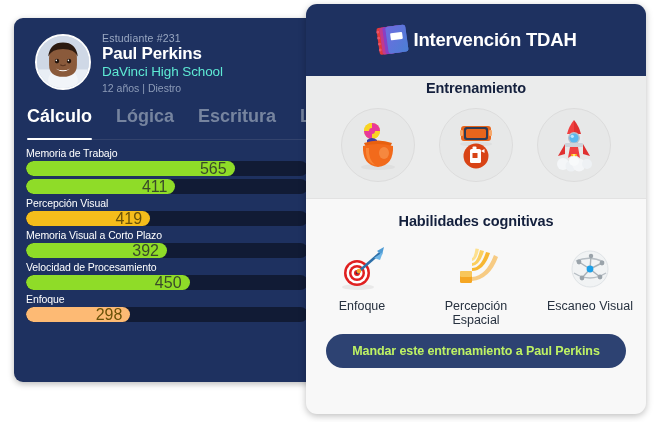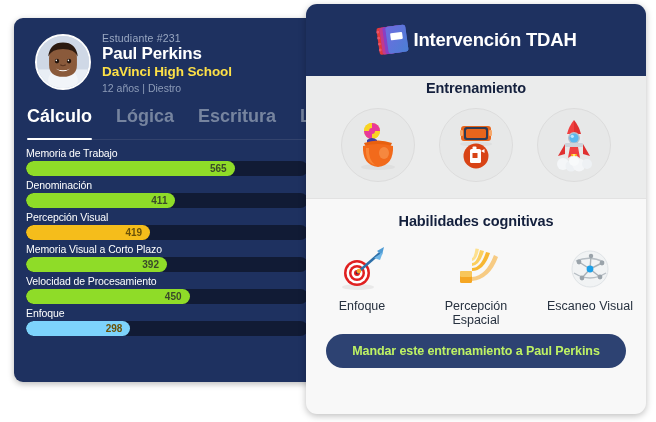--- a/index.html
+++ b/index.html
@@ -19,21 +19,21 @@
     overflow:hidden;
   }
   .student-head{position:relative;height:84px;}
   .avatar{
     position:absolute;left:21px;top:16px;width:56px;height:56px;border-radius:50%;
     background:#c9d3e4;overflow:hidden;border:2px solid #fdfdfd;box-sizing:border-box;
   }
   .avatar svg{display:block;width:100%;height:100%;}
   .id-line{position:absolute;left:88px;top:14px;font-size:10.5px;color:#9aa8c2;letter-spacing:.2px;}
   .name-line{position:absolute;left:88px;top:26px;font-size:17px;font-weight:bold;color:#ffffff;letter-spacing:-.2px;}
-  .school-line{position:absolute;left:88px;top:46px;font-size:13.5px;font-weight:bold;color:#fde047;letter-spacing:-.1px;}
+  .school-line{position:absolute;left:88px;top:46px;font-size:13.5px;font-weight:normal;color:#5eead4;letter-spacing:-.1px;}
   .meta-line{position:absolute;left:88px;top:64px;font-size:10.5px;color:#8d9cb8;}
 
   .tabs{
     position:relative;height:33px;margin:0 13px;border-bottom:1px solid #33436d;
     display:flex;align-items:flex-start;gap:24px;padding-top:4px;
   }
   .tab{font-size:18px;color:#76849f;font-weight:bold;cursor:pointer;padding-bottom:13px;position:relative;}
   .tab.active{color:#ffffff;}
   .tab.active:after{
     content:"";position:absolute;left:0;right:0;bottom:0;height:2.5px;background:#ffffff;border-radius:2px;
@@ -42,21 +42,21 @@
   .bars{padding:7px 0 0 0;}
   .bar-row{margin:0 0 3px 0;padding:0 12px;}
   .bar-label{font-size:10.5px;color:#ffffff;margin-bottom:2px;letter-spacing:-.1px;}
   .bar-track{
     position:relative;height:15px;background:#111b35;border-radius:8px;overflow:hidden;
   }
   .bar-fill{
     position:absolute;left:0;top:0;bottom:0;border-radius:8px;
     display:flex;align-items:center;justify-content:flex-end;
   }
-  .bar-val{font-size:10px;color:#3a4a2a;padding-right:8px;font-weight:bold;}
+  .bar-val{font-size:16px;color:#3a4a2a;padding-right:8px;font-weight:normal;}
   .bar-fill.orange .bar-val{color:#6a5208;}
 
   
   .panel{
     position:absolute;left:306px;top:4px;width:340px;height:410px;
     background:#f8f8f8;border-radius:11px;
     box-shadow:0 2px 7px rgba(0,0,0,.26);
     overflow:hidden;
   }
   .panel-head{
@@ -129,21 +129,20 @@
     <div class="bars">
       <div class="bar-row">
         <div class="bar-label">Memoria de Trabajo</div>
         <div class="bar-track">
           <div class="bar-fill" style="width: 74%; background: rgb(143, 220, 40);">
             <span class="bar-val">565</span>
           </div>
         </div>
       </div>
       <div class="bar-row">
-        <div class="bar-label">Denominación</div>
         <div class="bar-track">
           <div class="bar-fill" style="width: 53%; background: rgb(143, 220, 40);">
             <span class="bar-val">411</span>
           </div>
         </div>
       </div>
       <div class="bar-row">
         <div class="bar-label">Percepción Visual</div>
         <div class="bar-track">
           <div class="bar-fill orange" style="width: 44%; background: rgb(245, 189, 27);">
@@ -163,21 +162,21 @@
         <div class="bar-label">Velocidad de Procesamiento</div>
         <div class="bar-track">
           <div class="bar-fill" style="width: 58%; background: rgb(143, 220, 40);">
             <span class="bar-val">450</span>
           </div>
         </div>
       </div>
       <div class="bar-row">
         <div class="bar-label">Enfoque</div>
         <div class="bar-track">
-          <div class="bar-fill orange" style="width: 37%; background: #7dd3fc;">
+          <div class="bar-fill orange" style="width: 37%; background: #fdba74;">
             <span class="bar-val">298</span>
           </div>
         </div>
       </div>
     </div>
   </div>
 
   <div class="panel">
 
     <div class="panel-head">

